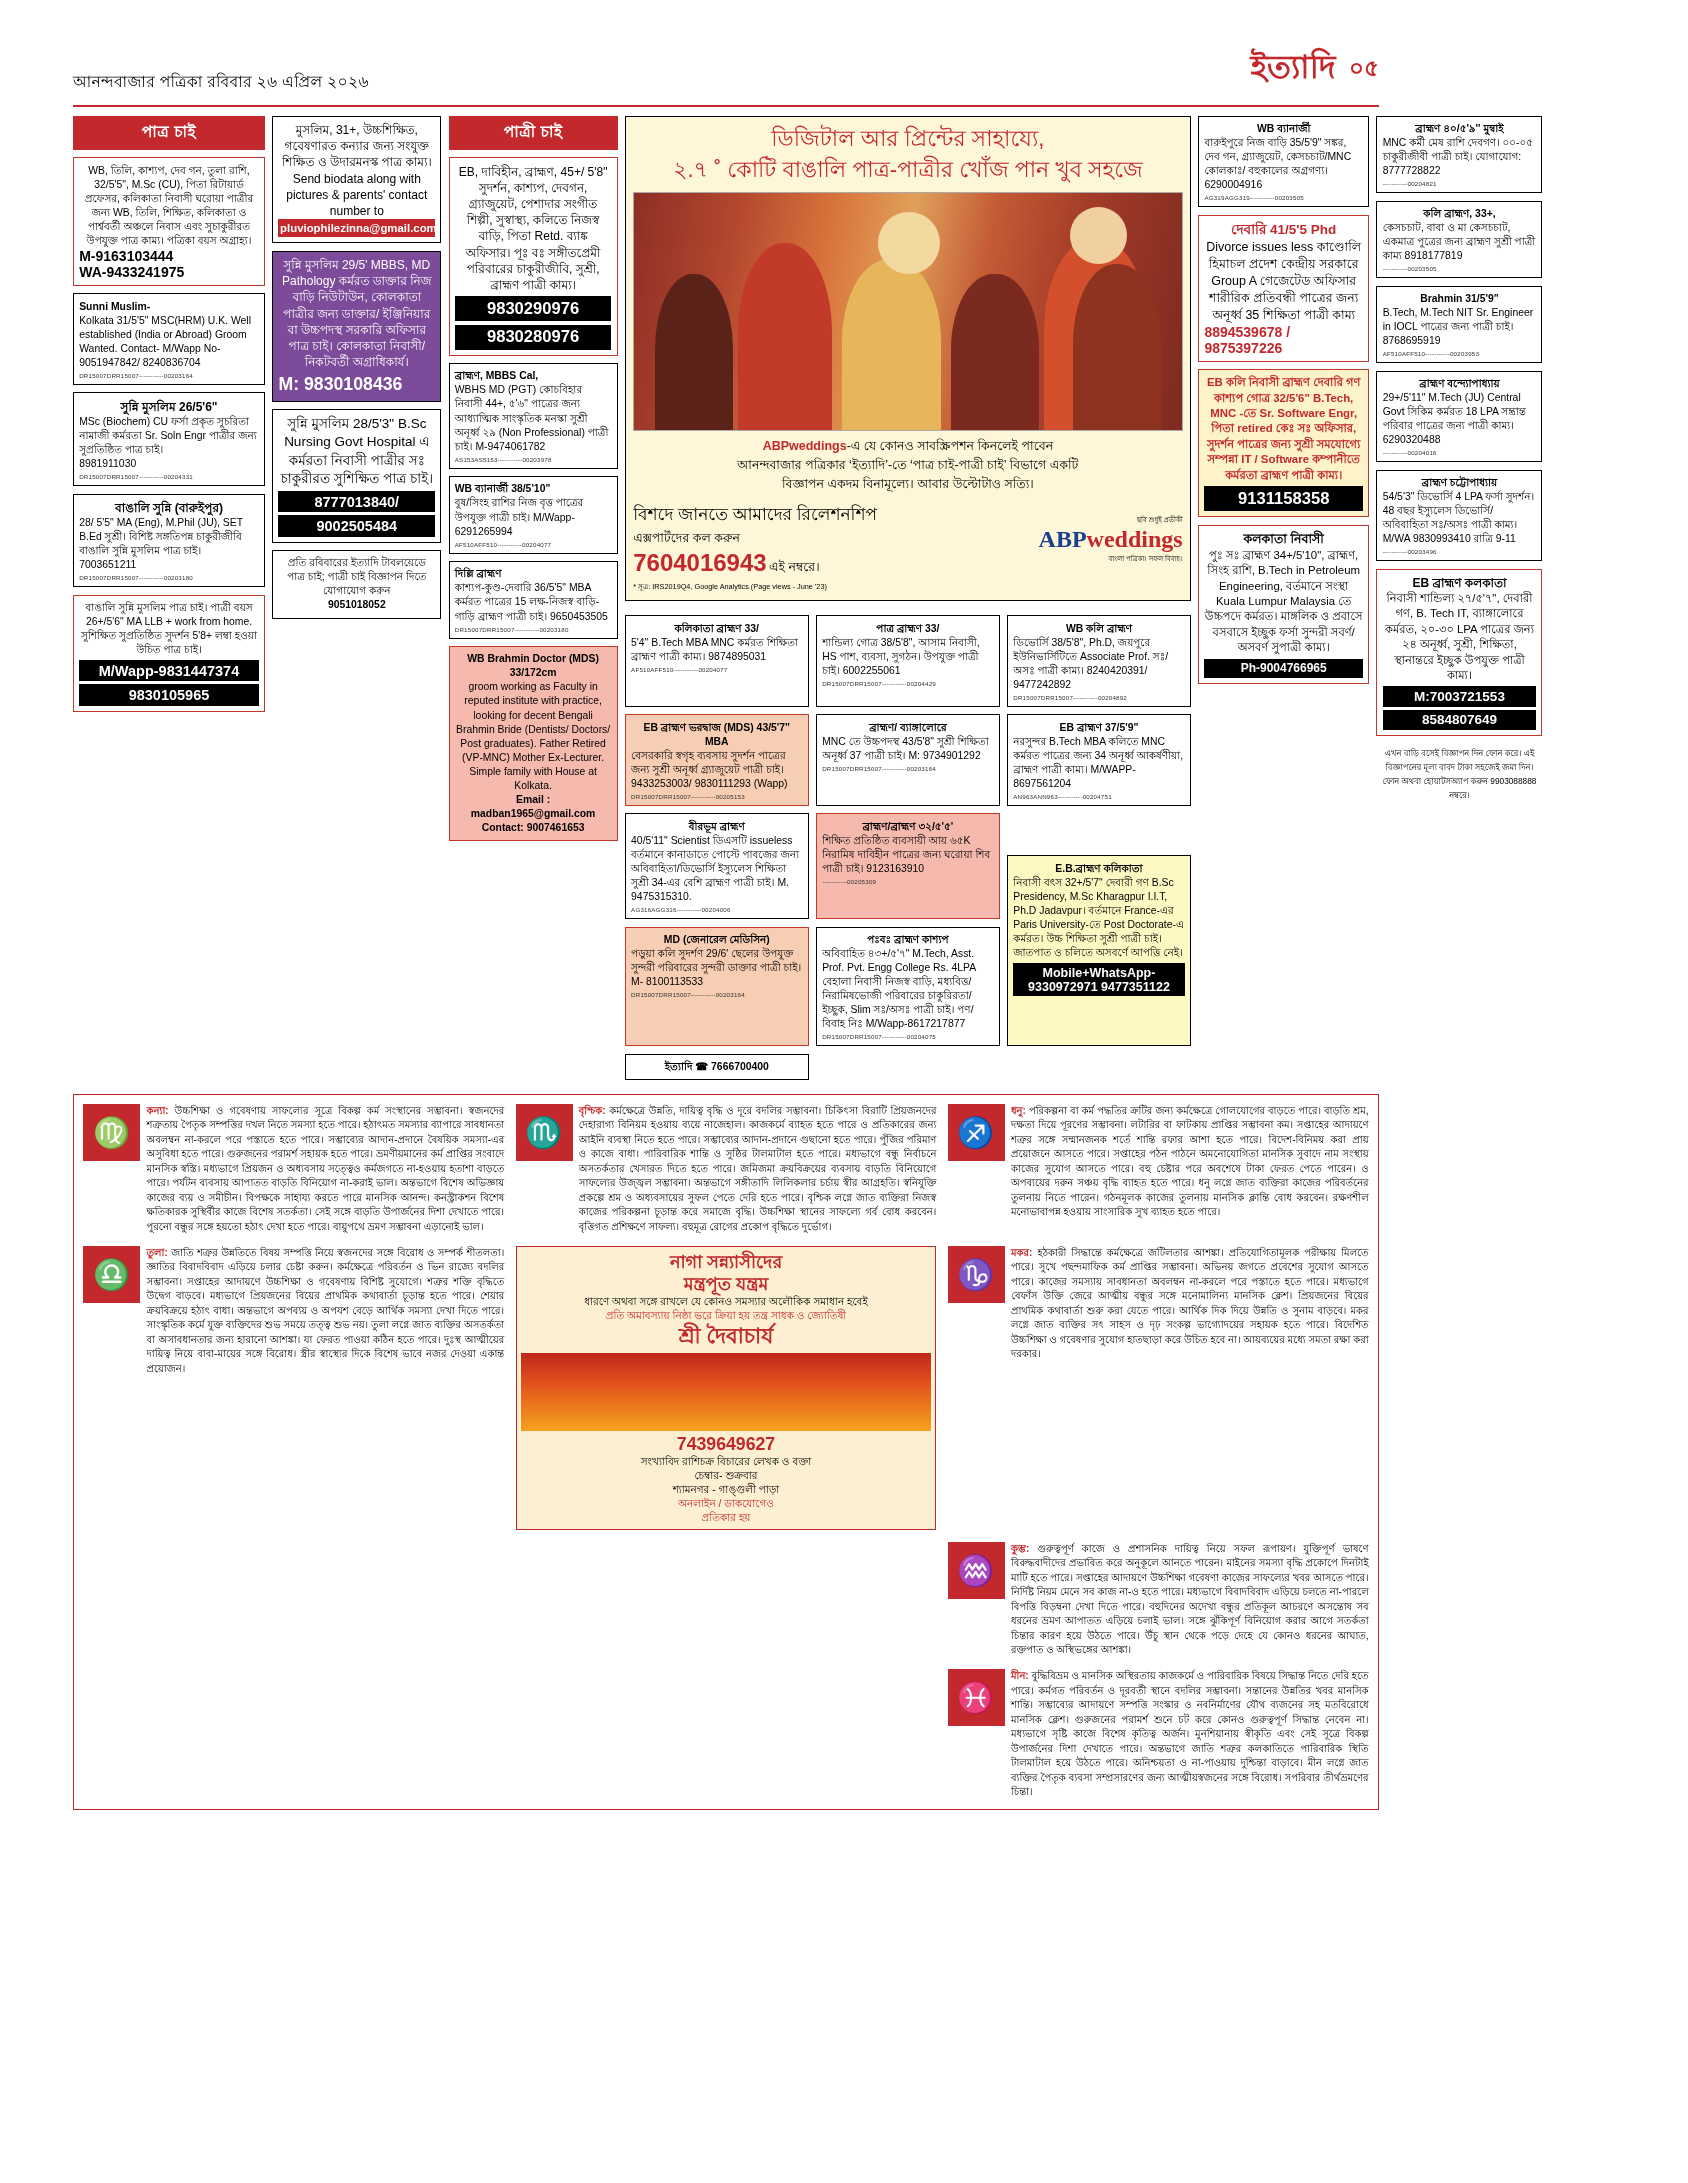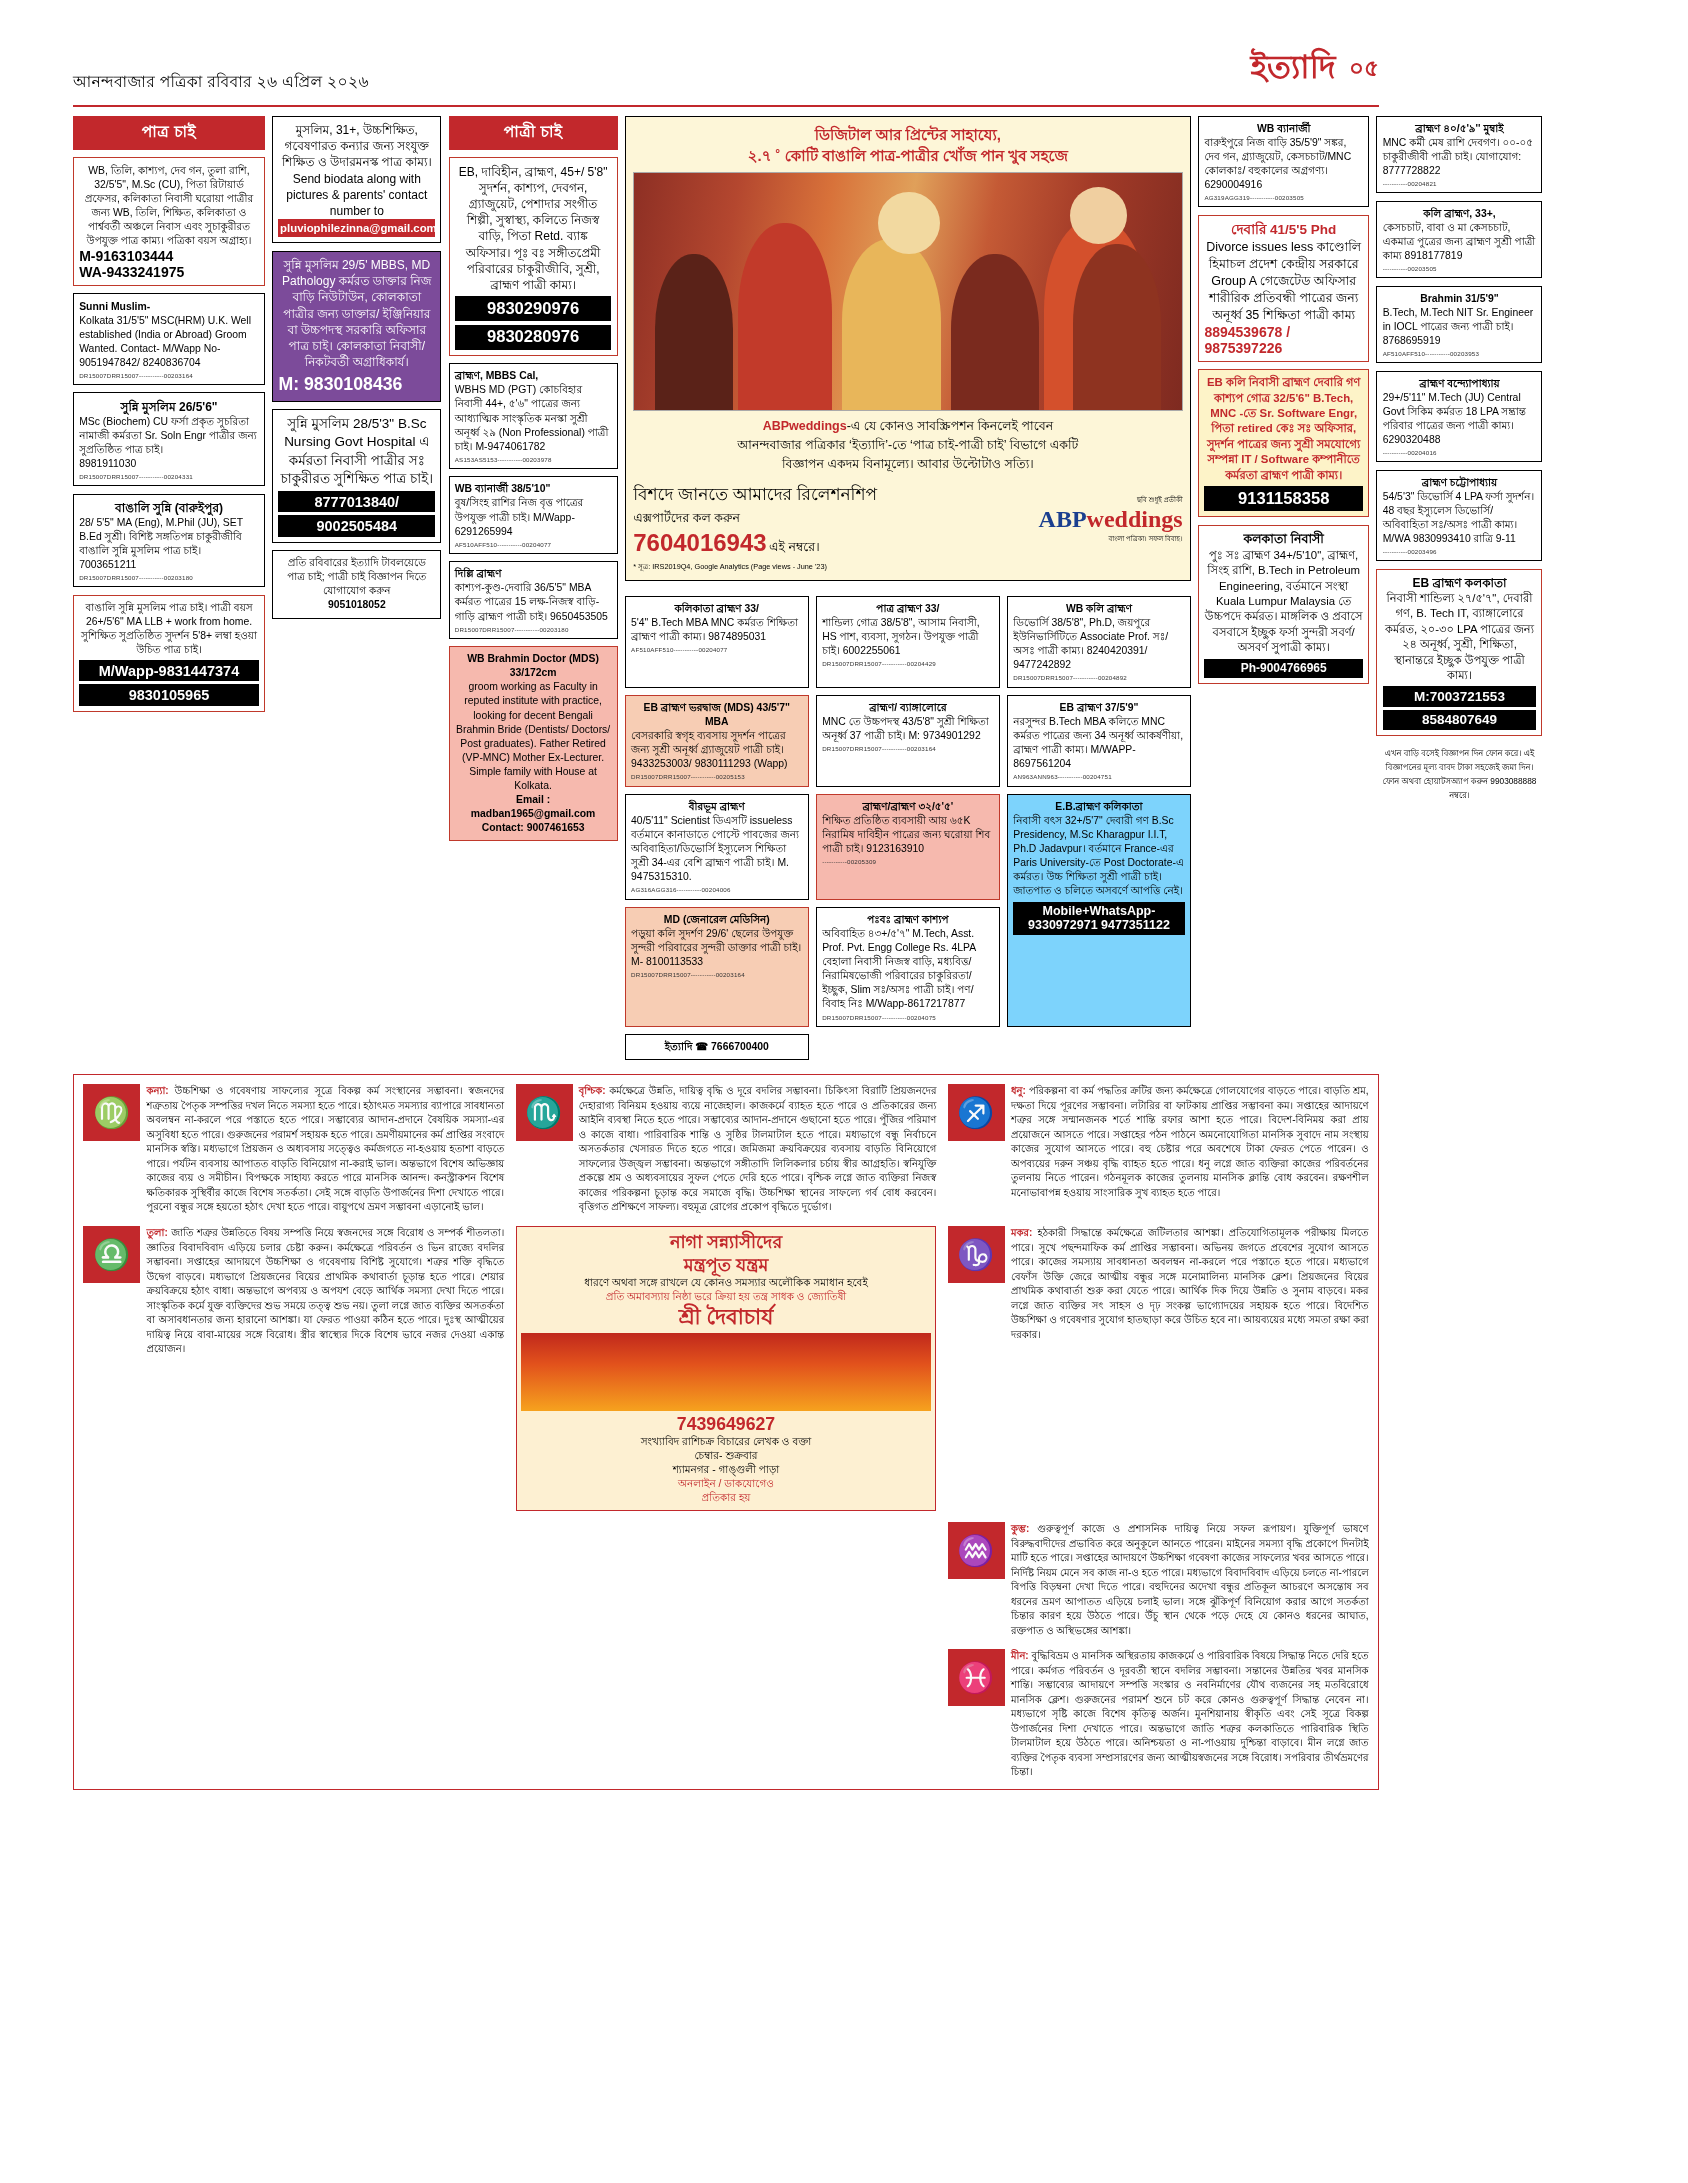--- a/index.html
+++ b/index.html
@@ -39,25 +39,25 @@
   .phone-black { background:#000; color:#fff; font-weight:bold; font-size:14.5px; text-align:center; padding:2.6px 1px; margin-top:3.1px;}
   .mail-box { background:#c2282c; color:#fff; text-align:center; font-size:11.4px; padding:3.1px 1.6px; font-weight:bold; }
   .refcode { font-size:6.2px; color:#333; text-align:left; margin-top:2.1px; letter-spacing:0.2px;}
   .tiny { font-size:6.8px; }
 
   .ad-purple { background:#7c4b9a; color:#fff; }
   .ad-purple .ad { color:#fff; }
   .ad-peach { background:#f7cdb4; }
   .ad-pink { background:#f6b9ae; }
   .ad-yellow { background:#fdf3c8; }
-  .ad-grey { background:#7dd3fc; }
+  .ad-grey { background:#fef9c3;margin-top:42px; }
 
   
   .abp-ad { border:1px solid #000; background:#fdf6d8; padding:7.3px; }
-  .abp-title { color:#c2282c; text-align:center; font-size:15px; font-weight:bold; line-height:1.4; }
+  .abp-title { color:#c2282c; text-align:center; font-size:22px; font-weight:normal; line-height:1.4; }
   .abp-photo { height:239px; margin:6.2px 0; border:0.5px solid #aaa; position:relative; overflow:hidden;
      background: linear-gradient(100deg,#8d2f24 0%, #b4472f 18%, #d8723a 34%, #e0a05a 48%, #c45a35 62%, #a33b28 78%, #7e2a20 100%); }
   .abp-photo .figs { position:absolute; inset:0; }
   .abp-photo .f { position:absolute; bottom:0; border-radius:48% 48% 0 0; }
   .abp-body { text-align:center; font-size:12.5px; line-height:1.5; }
   .abp-body .hl { color:#c2282c; font-weight:bold; }
   .abp-foot { display:flex; gap:9.4px; align-items:center; justify-content:space-between; margin-top:7.3px;}
   .abp-phone { color:#c2282c; font-weight:bold; font-size:24px; }
   .abp-logo { text-align:right; }
   .abp-note { font-size:7.3px; margin-top:3px; }

